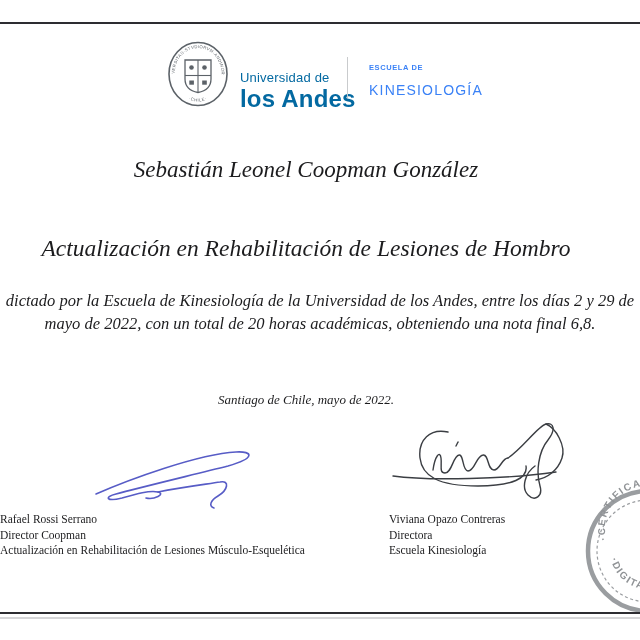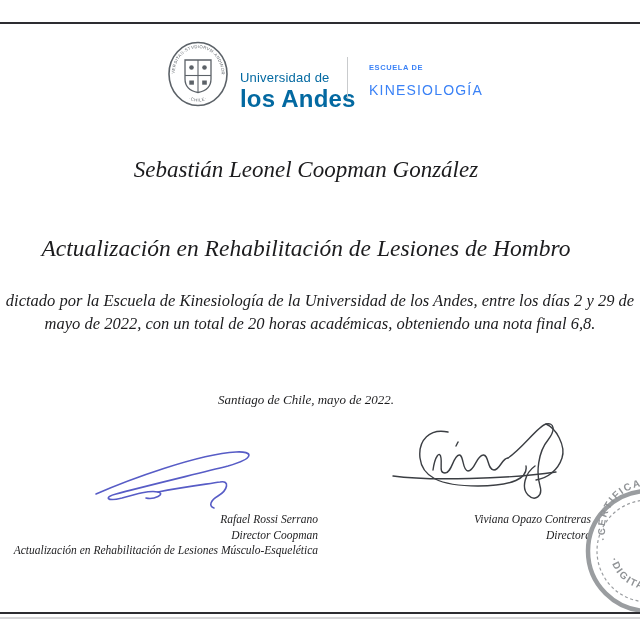--- a/index.html
+++ b/index.html
@@ -29,21 +29,21 @@
   
   .center-text{position:absolute;left:0;width:612px;text-align:center;font-style:italic;}
   .recipient{top:157px;font-size:23px;}
   .participation{top:198px;font-size:15px;}
   .course-title{top:235px;font-size:23.5px;font-style:italic;}
   .body-text{top:289px;font-size:16.5px;line-height:23px;left:-2px;width:644px;}
   .place-date{top:392px;font-size:13px;}
 
   
   .sig-svg{position:absolute;}
-  .sig-block{position:absolute;text-align:right;font-style:italic;font-size:11.5px;line-height:15.5px;white-space:nowrap;}
+  .sig-block{position:absolute;text-align:left;font-size:11.5px;line-height:15.5px;white-space:nowrap;}
   .sig-left-block{left:0px;top:512px;width:318px;}
   .sig-right-block{left:389px;top:512px;width:202px;}
 
   
   .stamp-svg{position:absolute;left:575px;top:478px;}
 </style>
 </head>
 <body>
 
 <div class="page">
@@ -106,20 +106,21 @@
 
   <div class="sig-block sig-left-block">
     <div>Rafael Rossi Serrano</div>
     <div>Director Coopman</div>
     <div>Actualización en Rehabilitación de Lesiones Músculo-Esquelética</div>
   </div>
 
   <div class="sig-block sig-right-block">
     <div>Viviana Opazo Contreras</div>
     <div>Directora</div>
+    <div>Escuela Kinesiología</div>
   </div>
 
   <svg class="stamp-svg" width="180" height="170" viewBox="0 0 180 170">
     <circle cx="73" cy="73" r="60" fill="none" stroke="#9a9da0" stroke-width="4.5"></circle>
     <circle cx="73" cy="73" r="51" fill="none" stroke="#9a9da0" stroke-width="1.2" stroke-dasharray="3 2.6"></circle>
     <path id="stamp-arc-top" d="M 31.5 61.9 A 43 43 0 1 1 114.5 61.9" fill="none"></path>
     <path id="stamp-arc-bottom" d="M 35.8 80.9 A 38 38 0 0 0 105.9 92" fill="none"></path>
     <text font-family="Liberation Sans, sans-serif" font-size="10" font-weight="bold" fill="#909396" letter-spacing="1.6">
       <textPath href="#stamp-arc-top" startOffset="0">·CERTIFICADO</textPath>
     </text>

